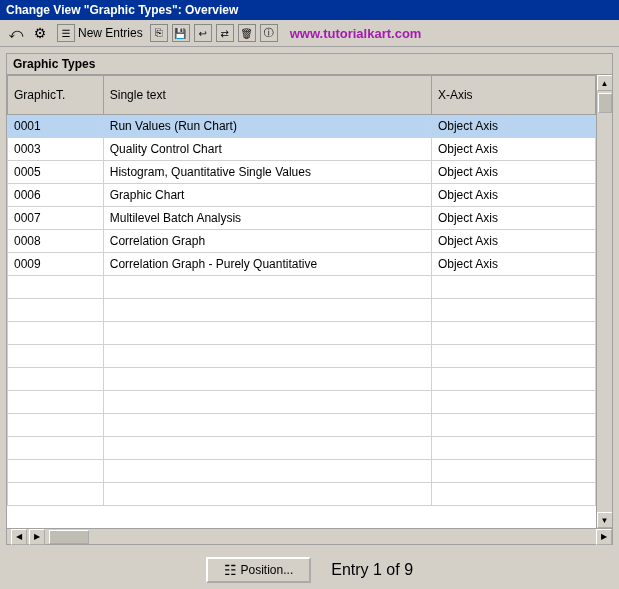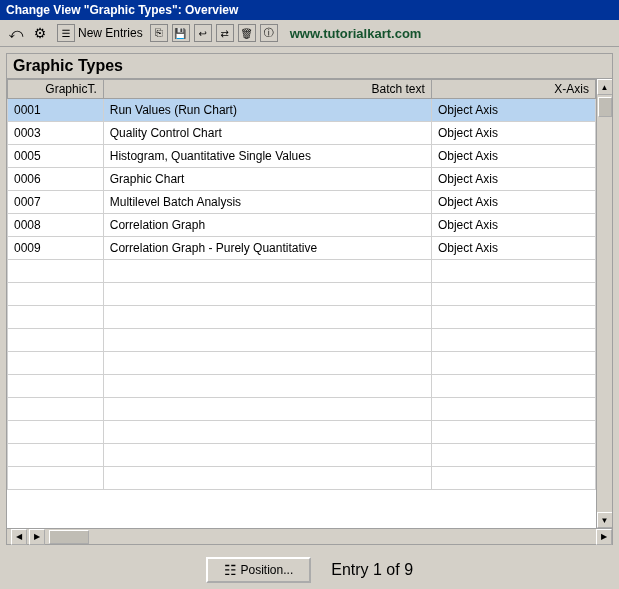--- a/index.html
+++ b/index.html
@@ -53,21 +53,21 @@
       display: inline-flex;
       align-items: center;
       gap: 3px;
       padding: 1px 3px;
       cursor: pointer;
       font-size: 12px;
       color: #000;
     }
 
     .toolbar-watermark {
-      color: #14532d;
+      color: #a21caf;
       font-size: 13px;
       font-weight: bold;
       margin-left: 8px;
     }
 
     
     .main-content {
       flex: 1;
       padding: 6px;
       display: flex;
@@ -80,21 +80,21 @@
       flex: 1;
       background: #ffffff;
       display: flex;
       flex-direction: column;
     }
 
     .table-panel-title {
       background: #d4d0c8;
       padding: 3px 6px;
       font-weight: bold;
-      font-size: 16px;
+      font-size: 12px;
       border-bottom: 1px solid #a0a0a0;
     }
 
     .table-wrapper {
       flex: 1;
       overflow: hidden;
       position: relative;
       display: flex;
     }
 
@@ -108,22 +108,22 @@
       border-collapse: collapse;
       font-size: 12px;
     }
 
     thead tr {
       background: #d4d0c8;
     }
 
     thead th {
       border: 1px solid #a0a0a0;
-      padding: 2px 6px;
-      text-align: right;
+      padding: 12px 6px;
+      text-align: left;
       font-weight: normal;
       white-space: nowrap;
     }
 
     tbody tr {
       background: #ffffff;
     }
 
     tbody td {
       border: 1px solid #d0d0d0;
@@ -286,21 +286,21 @@
     <div class="table-panel">
 
       <div class="table-panel-title">Graphic Types</div>
 
       <div class="table-wrapper">
         <div class="table-scroll-area">
           <table>
             <thead>
               <tr>
                 <th class="col-graphict">GraphicT.</th>
-                <th class="col-short">Batch text</th>
+                <th class="col-short">Single text</th>
                 <th class="col-xaxis">X-Axis</th>
               </tr>
             </thead>
             <tbody id="table-body">
             <tr class="row-selected">
                   <td class="col-graphict">0001</td>
                   <td class="col-short">Run Values (Run Chart)</td>
                   <td class="col-xaxis">Object Axis</td>
                 </tr>
                 <tr>

